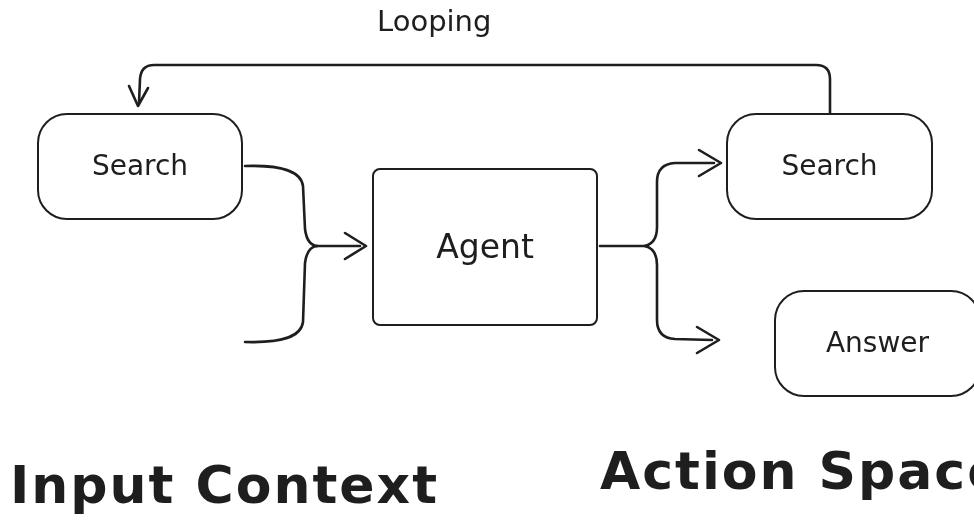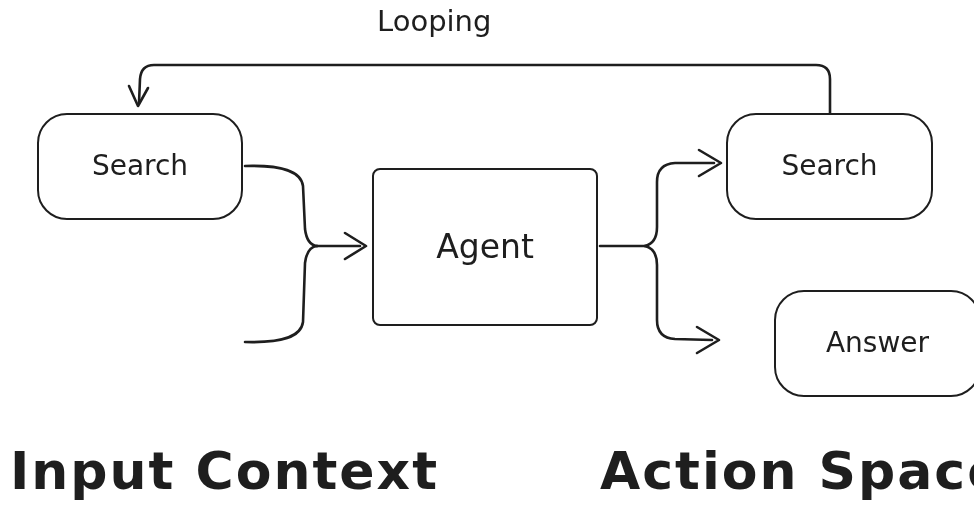--- a/index.html
+++ b/index.html
@@ -58,21 +58,21 @@
   }
   .edge-label-looping   { left: 377px; top: 6px;   width: 220px; }
   .edge-label-branching { left: 724px; top: 236px; width: 220px; }
   .section-label {
     position: absolute;
     font-size: 52px;
     font-weight: bold;
     letter-spacing: 2px;
     white-space: nowrap;
   }
-  .section-label-input-context { left: 10px;  top: 441px; }
+  .section-label-input-context { left: 10px;  top: 455px; }
   .section-label-action-space  { left: 600px; top: 441px; }
 </style>
 </head>
 <body>
 
 <div class="canvas">
 
   <svg class="edges-svg" viewBox="0 0 974 529" xmlns="http://www.w3.org/2000/svg">
 
     <g>

